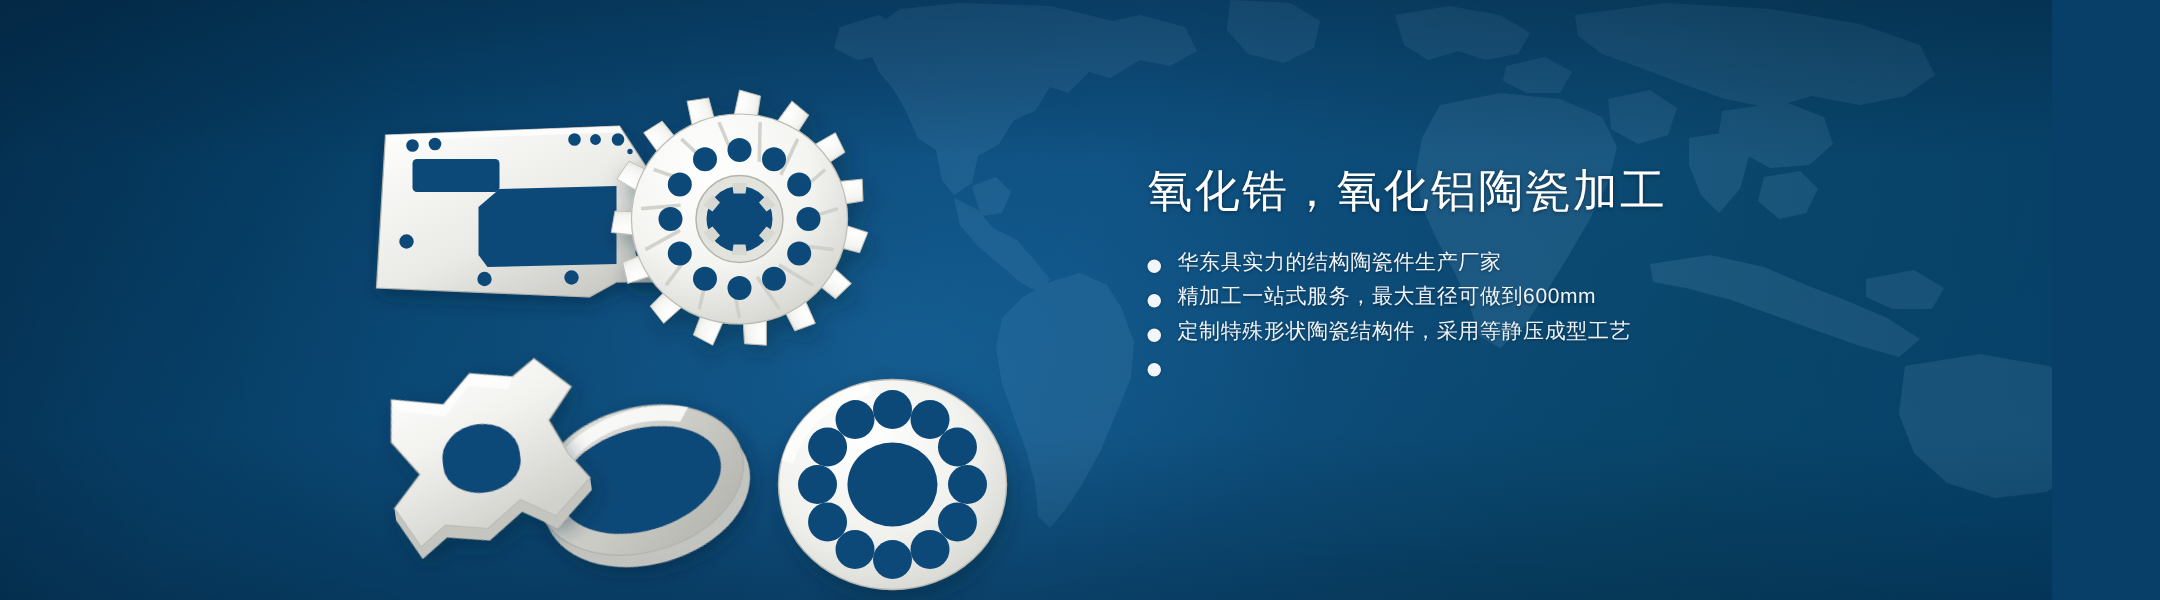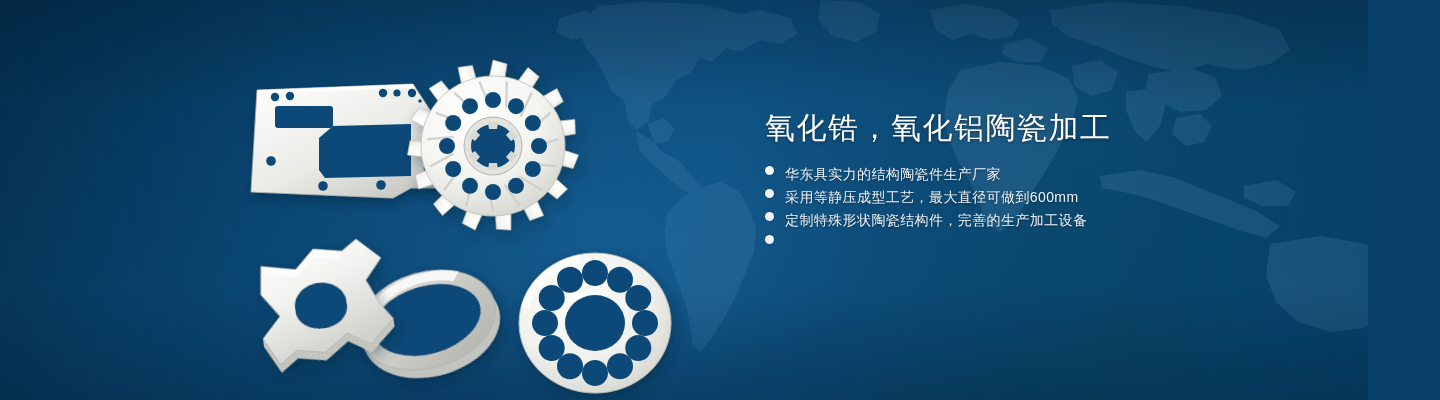--- a/index.html
+++ b/index.html
@@ -91,21 +91,21 @@
     text-shadow: 0 1px 3px rgba(0,0,0,0.45);
     white-space: nowrap;
   }
   .bullets {
     list-style: none;
     margin: 0;
     padding: 0;
   }
   .bullet {
     display: flex;
-    align-items: flex-start;
+    align-items: flex-end;
     margin: 0 0 7px 0;
     height: 16px;
   }
   .bullet-dot {
     width: 9px;
     height: 9px;
     border-radius: 50%;
     background: #f2f6fa;
     flex: 0 0 auto;
     margin-right: 11px;
@@ -353,25 +353,25 @@
   <div class="text-col">
     <h1 class="headline">氧化锆，氧化铝陶瓷加工</h1>
 
     <ul class="bullets">
       <li class="bullet">
         <span class="bullet-dot"></span>
         <span class="bullet-text">华东具实力的结构陶瓷件生产厂家</span>
       </li>
       <li class="bullet">
         <span class="bullet-dot"></span>
-        <span class="bullet-text">采用等静压成型工艺，最大直径可做到600mm</span>
+        <span class="bullet-text">精加工一站式服务，最大直径可做到600mm</span>
       </li>
       <li class="bullet">
         <span class="bullet-dot"></span>
-        <span class="bullet-text">定制特殊形状陶瓷结构件，完善的生产加工设备</span>
+        <span class="bullet-text">定制特殊形状陶瓷结构件，采用等静压成型工艺</span>
       </li>
       <li class="bullet">
         <span class="bullet-dot"></span>
       </li>
     </ul>
   </div>
 
 </div>
 
 </body></html>

